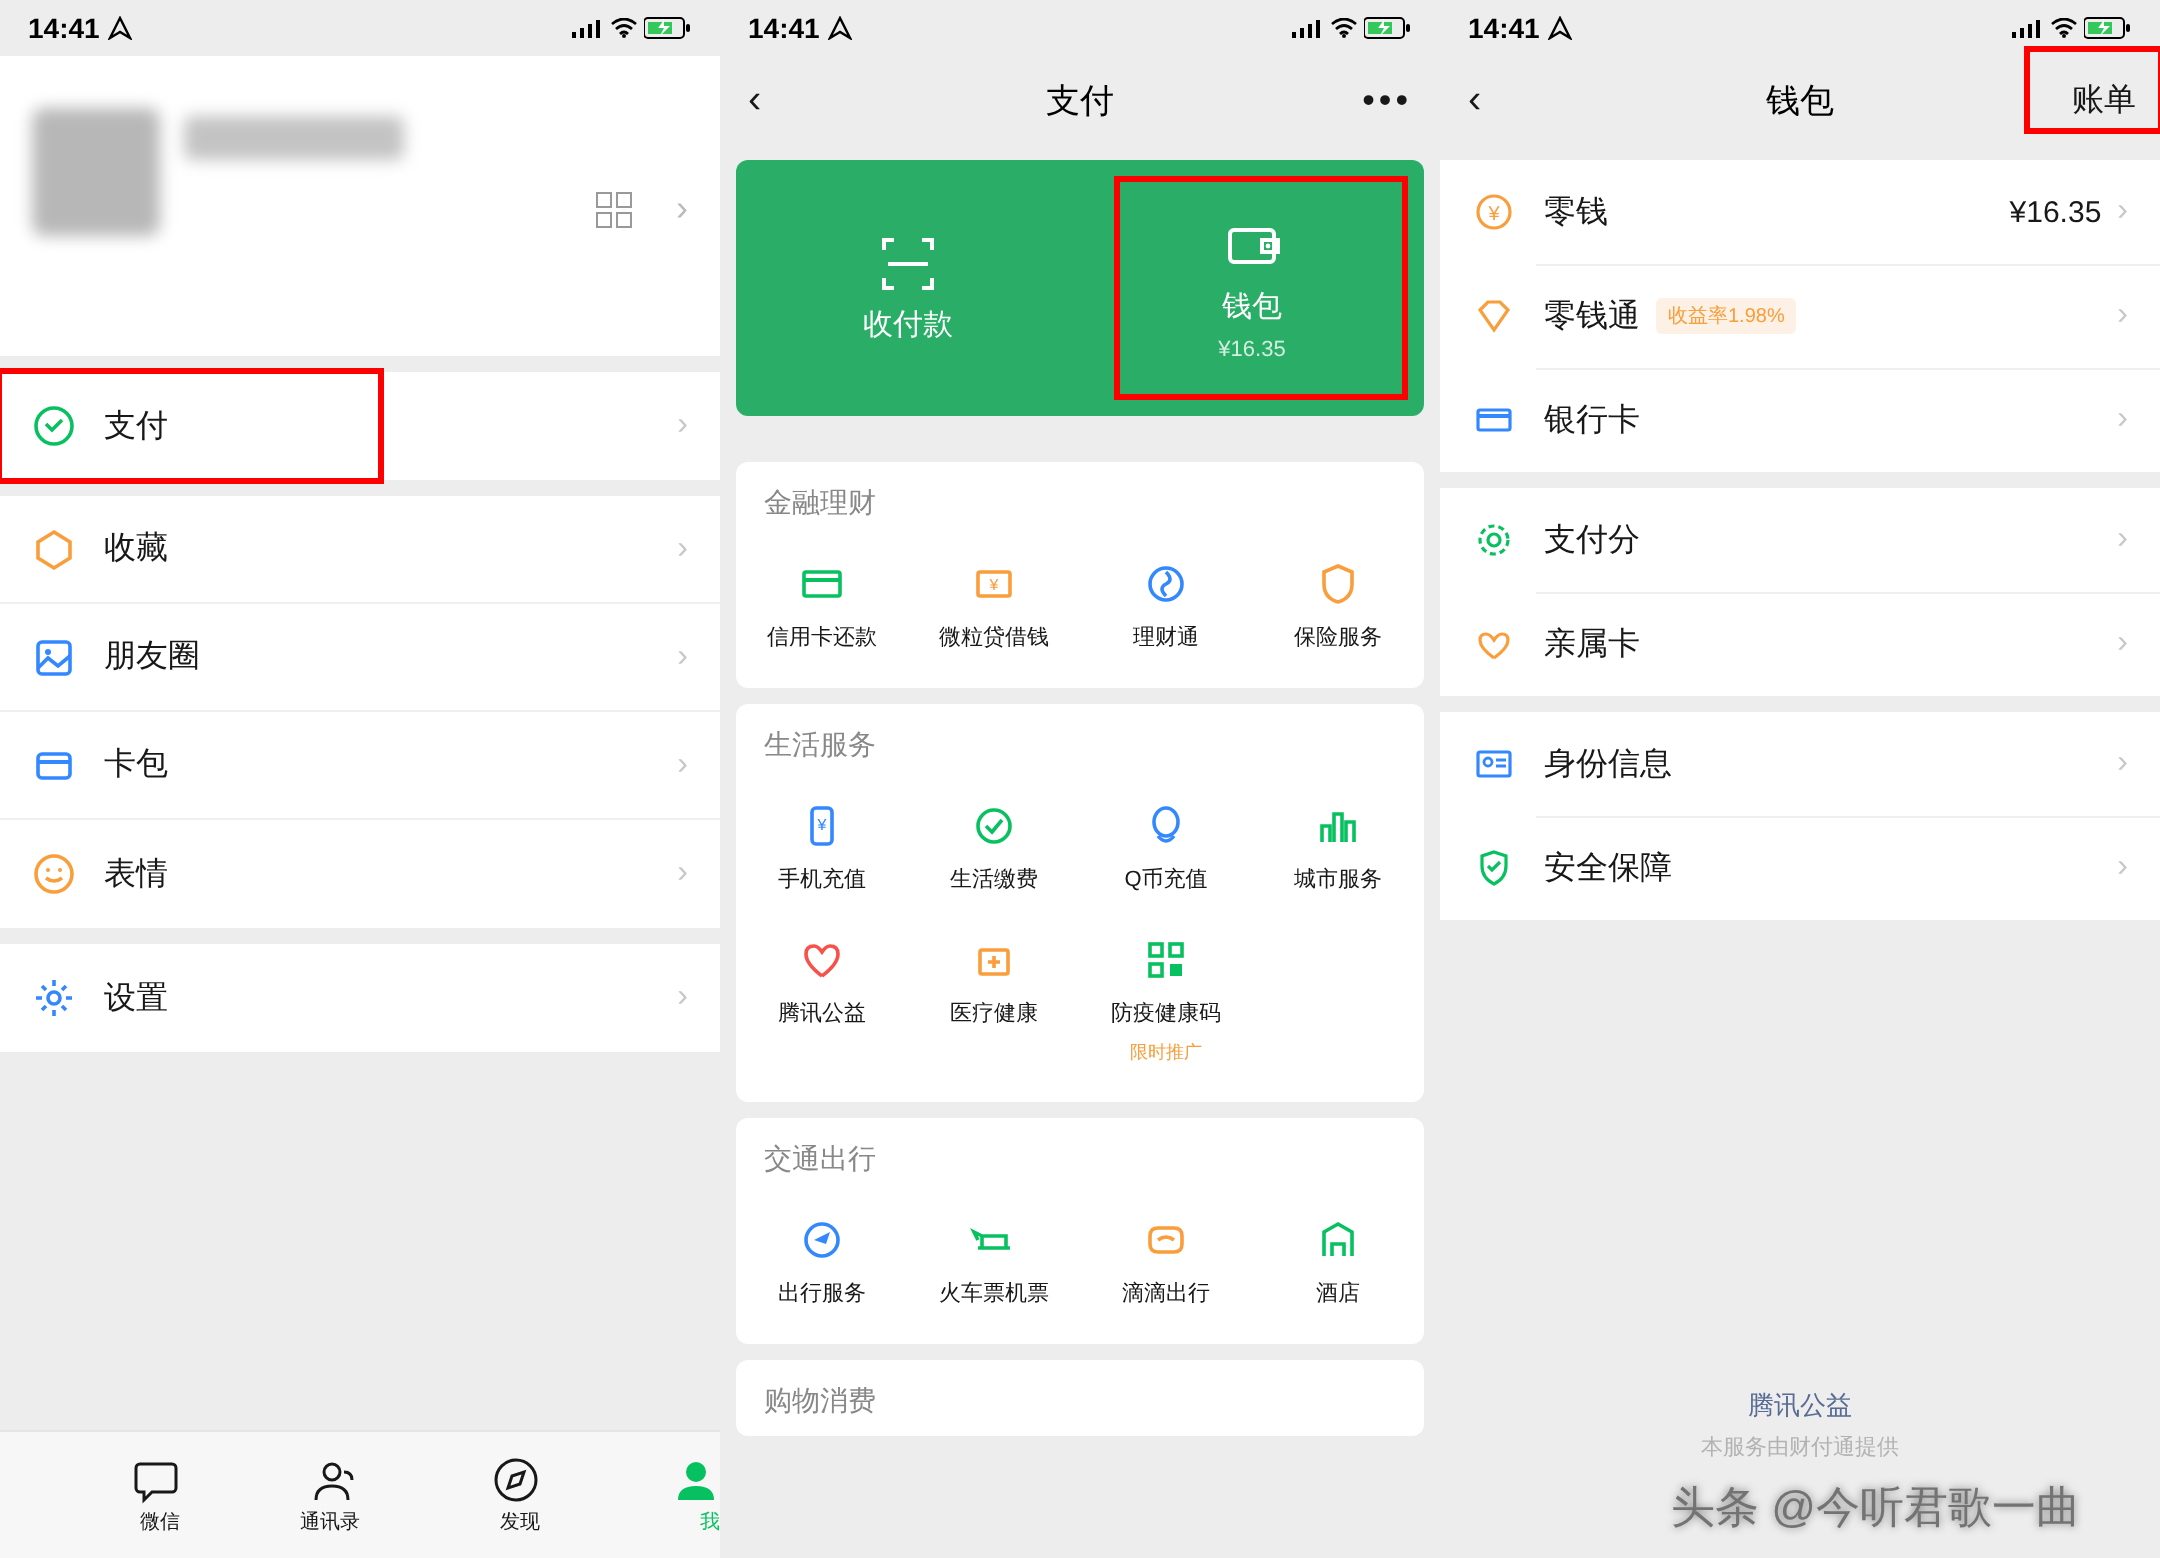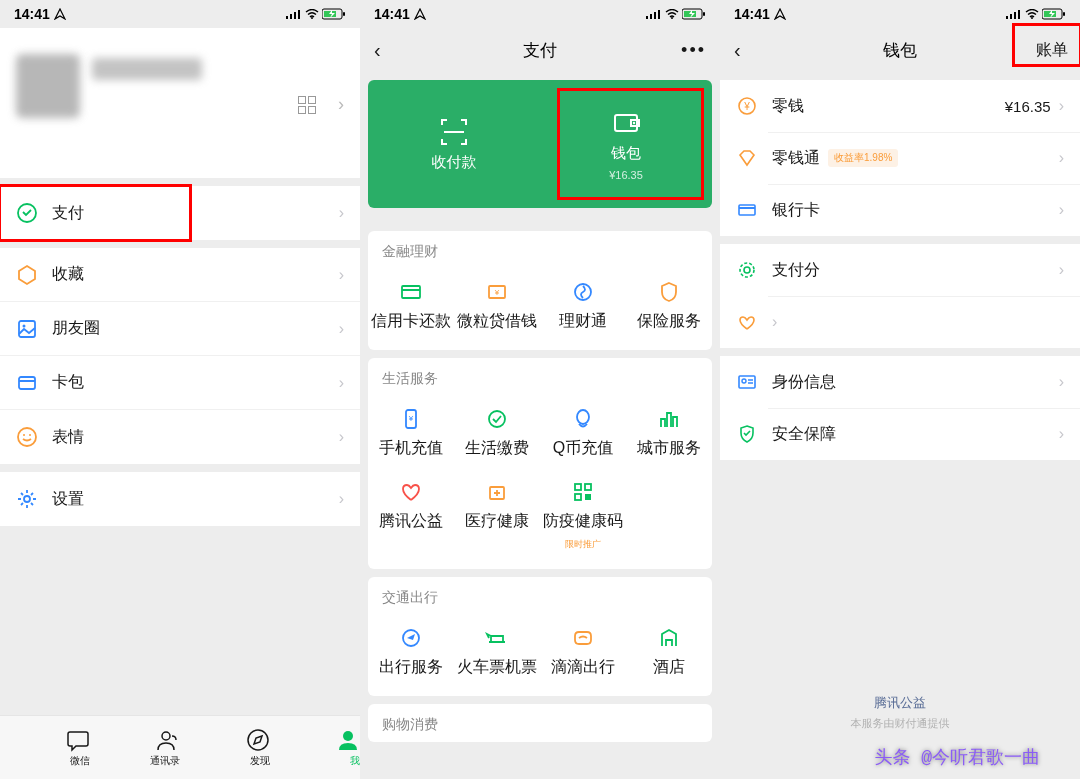--- a/index.html
+++ b/index.html
@@ -36,35 +36,35 @@
   
   .green-card { margin: 8px 8px 23px; background: #2aae67; border-radius: 6px; height: 128px; display: flex; }
   .green-half { flex: 1; display: flex; flex-direction: column; align-items: center; justify-content: center; color: #fff; gap: 6px; }
   .green-label { font-size: 15px; }
   .green-sub { font-size: 11px; opacity: 0.8; }
   .section { margin: 0 8px 8px; background: #fff; border-radius: 6px; padding: 12px 0 8px; }
   .section-title { font-size: 14px; color: #888; padding: 0 14px 8px; }
   .grid { display: flex; flex-wrap: wrap; }
   .grid-item { width: 25%; display: flex; flex-direction: column; align-items: center; padding: 10px 0; gap: 6px; }
   .grid-icon { width: 26px; height: 26px; display: flex; align-items: center; justify-content: center; }
-  .grid-label { font-size: 16px; color: #181818; }
+  .grid-label { font-size: 11px; color: #181818; }
   .grid-sub { font-size: 9px; color: #fa9d3b; }
   
   
   .wallet-list { background: #fff; }
   .wallet-item { display: flex; align-items: center; height: 52px; padding: 0 16px; position: relative; }
   .wallet-item + .wallet-item::before { content: ""; position: absolute; left: 48px; right: 0; top: 0; height: 1px; background: #f0f0f0; }
   .wallet-value { font-size: 15px; color: #181818; margin-right: 8px; }
   .badge { background: #fdf1e5; color: #fa9d3b; font-size: 10px; padding: 2px 6px; border-radius: 3px; }
   .footer-help { position: absolute; bottom: 48px; left: 0; right: 0; text-align: center; }
   .help-link { color: #576b95; font-size: 13px; }
   .help-sub { color: #b2b2b2; font-size: 11px; margin-top: 4px; }
   
   .red-box { position: absolute; border: 3px solid #ff0000; pointer-events: none; }
-  .watermark { position: absolute; bottom: 10px; right: 40px; color: #8b5cf6; font-size: 18px; font-weight: 500; text-shadow: 0 0 4px rgba(0,0,0,0.5); font-family: Liberation Mono, monospace; }
+  .watermark { position: absolute; bottom: 10px; right: 40px; color: #737373; font-size: 22px; font-weight: 500; text-shadow: 0 0 4px rgba(0,0,0,0.5); }
   
   svg { display: block; }
 </style>
 </head>
 <body>
 
 <div class="phone">
   <div class="status-bar">
     <div class="status-left">
       <span>14:41</span>
@@ -499,20 +499,21 @@
         </span>
       <span class="list-label">支付分</span>
       <span class="list-chevron">›</span>
     </div>
     <div class="wallet-item">
       <span class="list-icon">
           <svg width="20" height="20" viewBox="0 0 20 20">
             <path d="M10 17 Q3 12 3 8 Q3 5 6 5 Q8 5 10 8 Q12 5 14 5 Q17 5 17 8 Q17 12 10 17" fill="none" stroke="#fa9d3b" stroke-width="1.6"></path>
           </svg>
         </span>
+      <span class="list-label">亲属卡</span>
       <span class="list-chevron">›</span>
     </div>
   </div>
 
   <div class="gap"></div>
   <div class="wallet-list">
     <div class="wallet-item">
       <span class="list-icon">
           <svg width="20" height="20" viewBox="0 0 20 20">
             <rect x="2" y="4" width="16" height="12" rx="1" fill="none" stroke="#3388ff" stroke-width="1.6"></rect>

